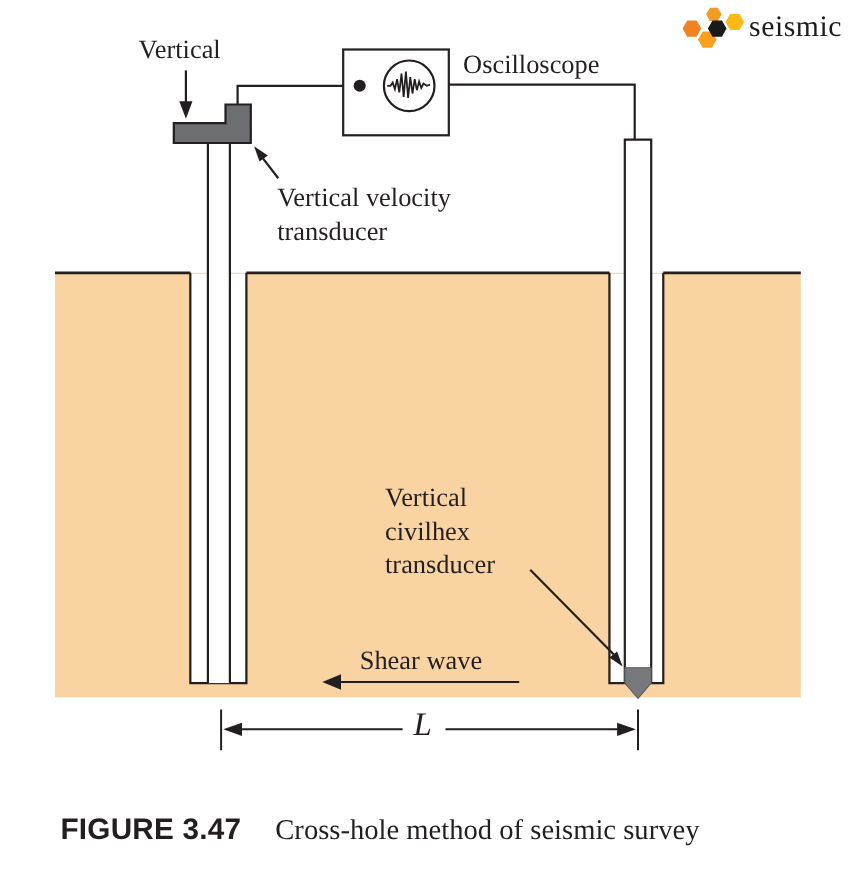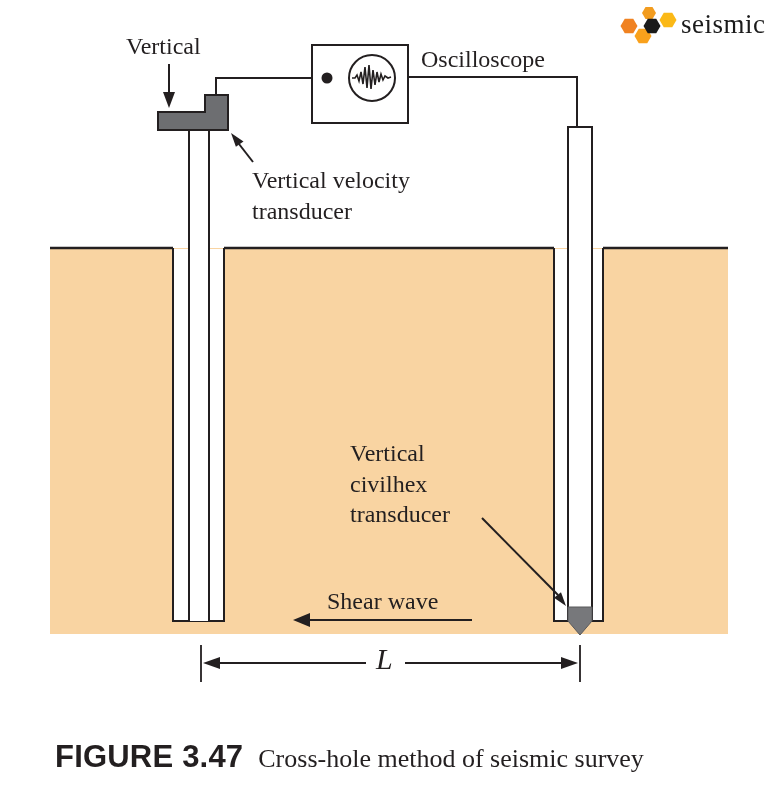--- a/index.html
+++ b/index.html
@@ -17,25 +17,25 @@
   .lbl-src{left:252px;top:165px;width:200px;line-height:31px;}
   .lbl-rcv{left:350px;top:438px;line-height:30.5px;}
   .lbl-shear{left:327px;top:587px;text-align:center;}
   .lbl-L{left:376px;top:641px;font-size:30px;font-style:italic;}
   .logo-text{left:681px;top:8px;font-size:27px;color:#1b1b1b;letter-spacing:0.5px;}
   .caption{
     position:absolute;left:55px;top:739px;white-space:nowrap;
     font-size:26px;
   }
   .caption .tag{
-    font-family:"Liberation Sans", sans-serif;font-weight:bold;font-size:31px;
+    font-family:"Liberation Sans", sans-serif;font-weight:bold;font-size:27px;
     letter-spacing:0.2px;
     text-align:right;
   }
-  .caption .txt{margin-left:15px;}
+  .caption .txt{margin-left:31px;}
 </style>
 </head>
 <body>
 
 <div class="stage">
 
   <svg class="art" width="771" height="810" viewBox="0 0 771 810">
 
     <rect x="50" y="248" width="678" height="386" fill="#F9D4A2"></rect>
 

